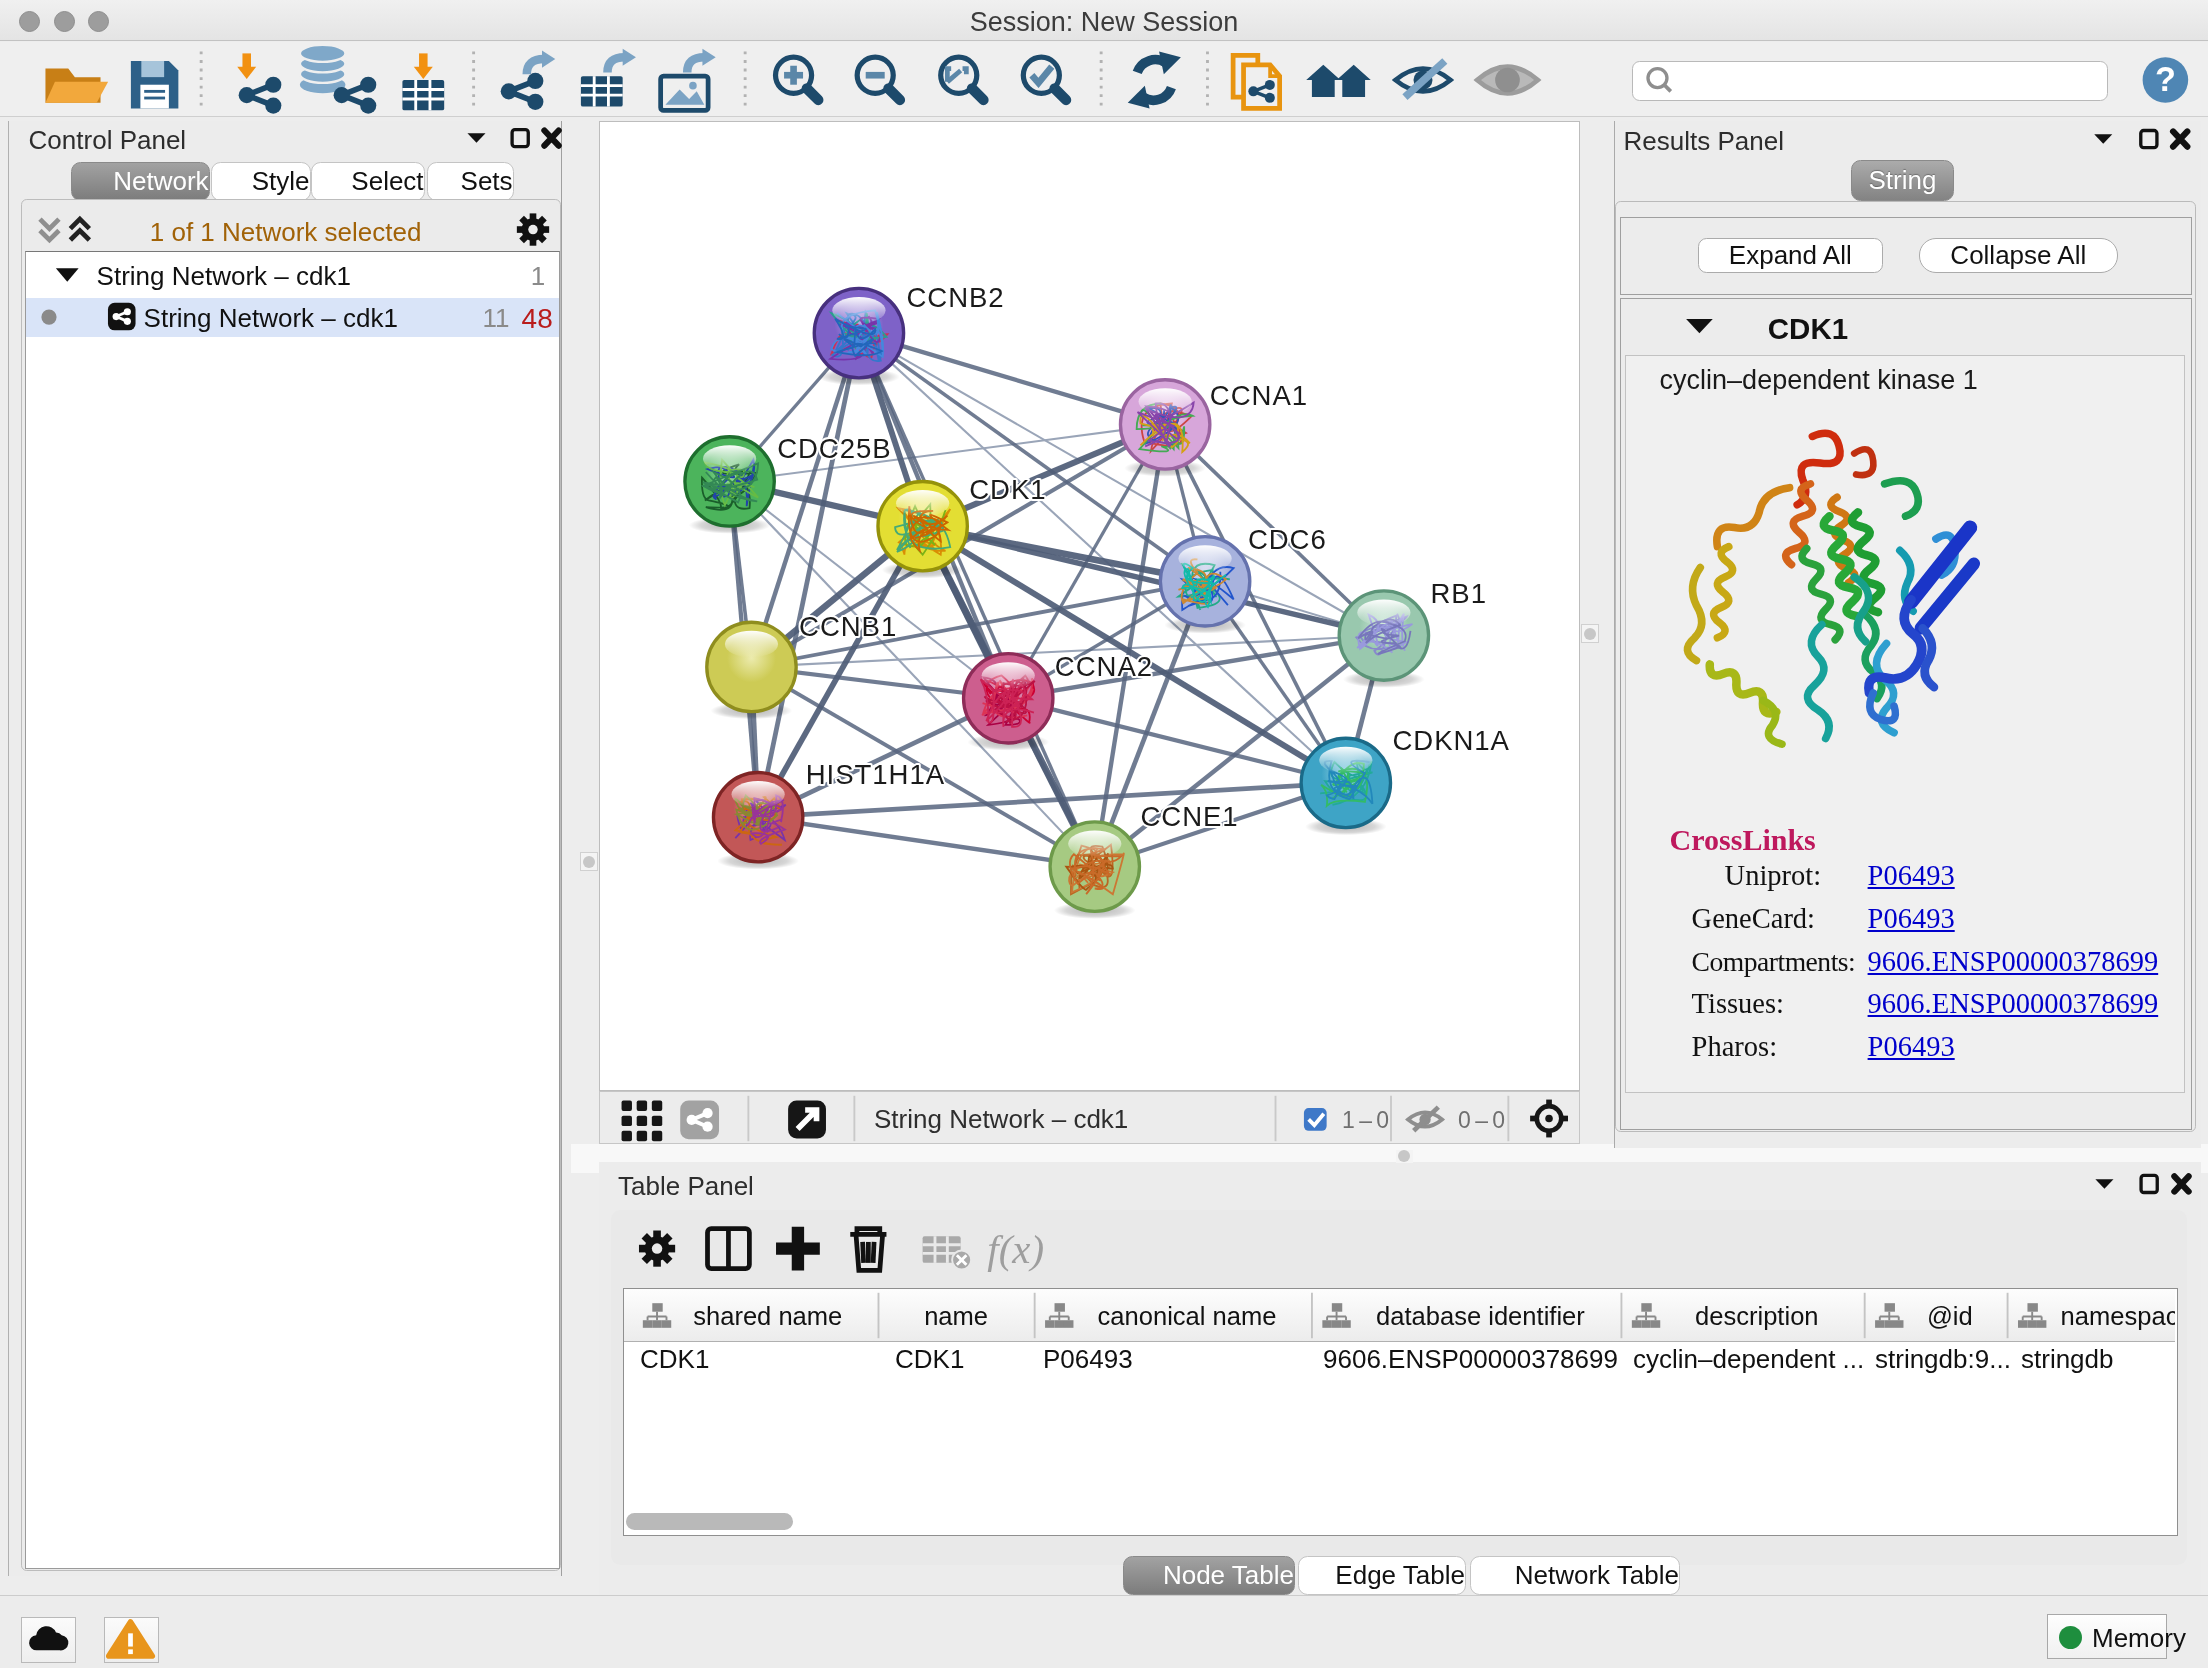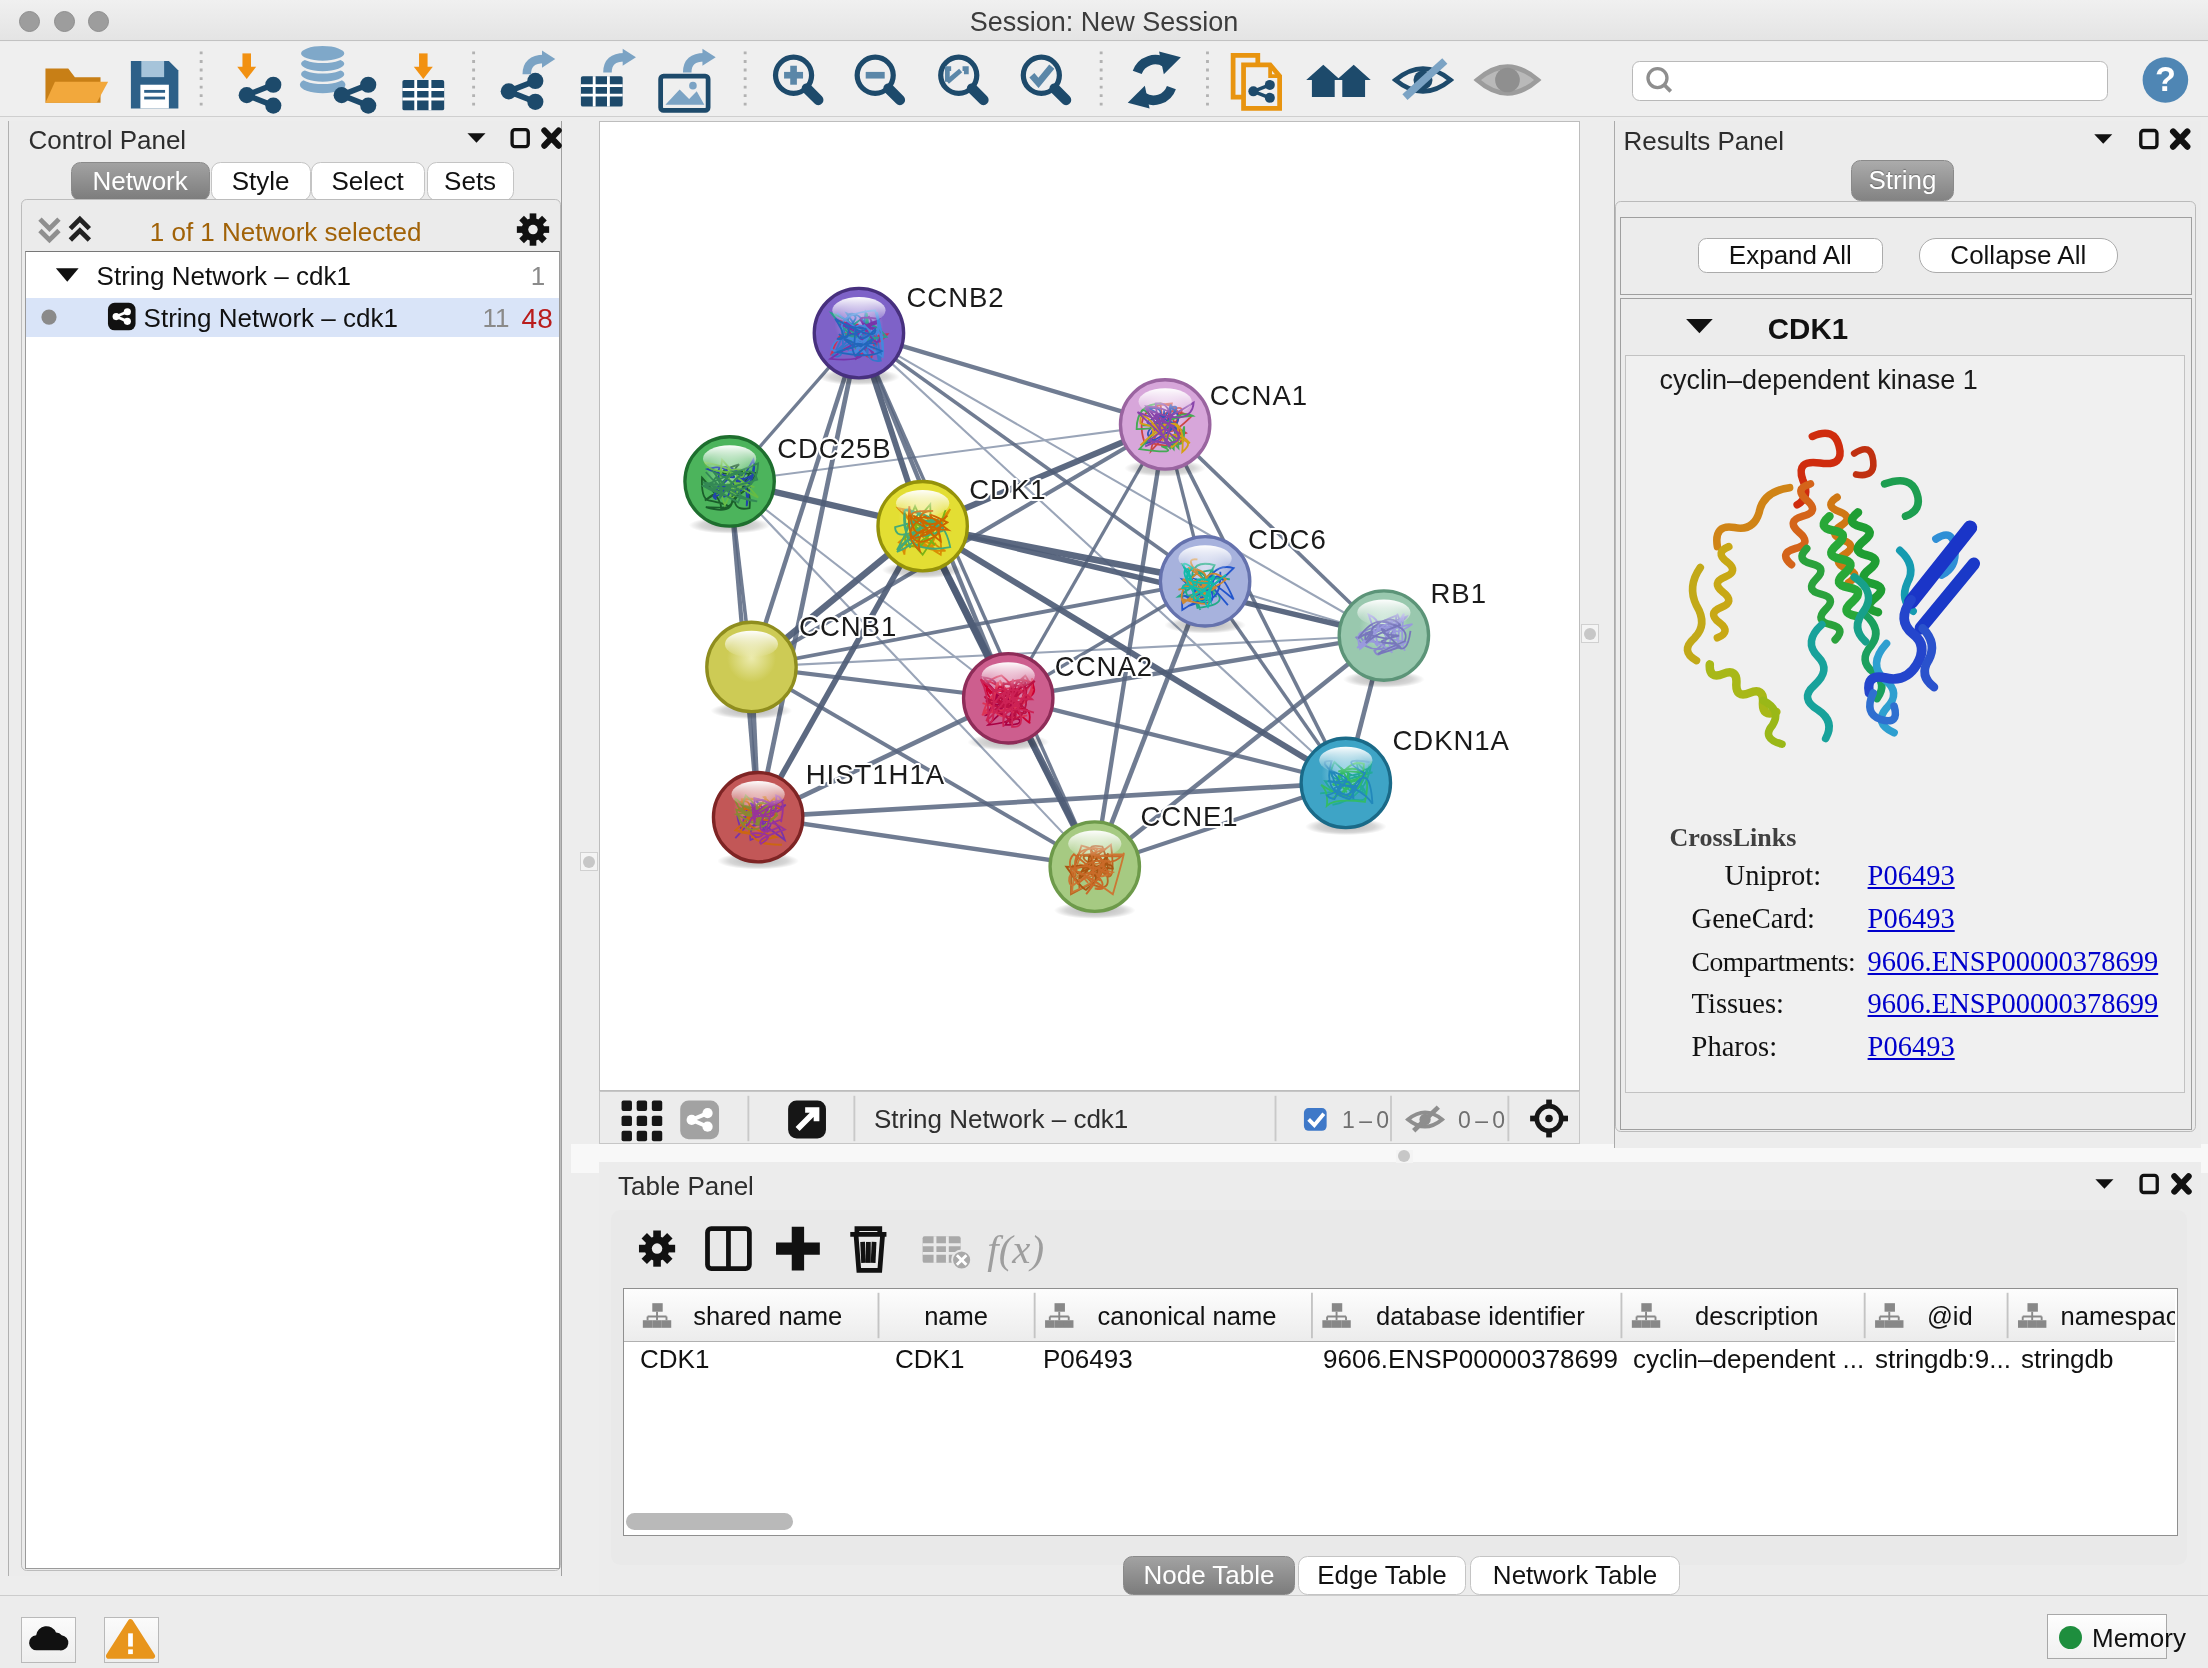--- a/index.html
+++ b/index.html
@@ -10,21 +10,21 @@
   .tl { position:absolute; top:10.5px; width:21px; height:21px; border-radius:50%; background:#9d9d9d; border:1px solid #8e8e8e; }
   #title { position:absolute; top:6.7px; left:0; width:2208px; text-align:center; font-size:27px; color:#3c3c3c; }
   
   #toolbar { position:absolute; left:0; top:42px; width:2208px; height:75px; background:#efefef; border-bottom:1px solid #cfcfcf; }
   #searchbox { position:absolute; left:1632px; top:19px; width:476px; height:40px; background:#ffffff; border:1.9px solid #b9b9b9; border-radius:7.6px; z-index:0; }
   #toolbar svg { z-index:1; }
   
   .ptitle { font-size:26px; color:#2d2d2d; }
   
   #cpanel { position:absolute; left:7.6px; top:121px; width:554px; height:1455px; background:#ececec; border-right:1.9px solid #a0a0a0; border-left:1.9px solid #b0b0b0; }
-  .tab { position:absolute; top:0; height:39px; background:#ffffff; border:1px solid #c4c4c4; border-radius:9.5px; text-align:center; font-size:26px; color:#111; line-height:37px; }
+  .tab { position:absolute; top:0; height:39px; background:#ffffff; border:1px solid #c4c4c4; border-radius:9.5px; text-align:right; font-size:26px; color:#111; line-height:37px; }
   .tabsel { background:linear-gradient(#a2a2a2,#7c7c7c); color:#fff; border-color:#8a8a8a; }
   
   #netpanel { position:absolute; left:599px; top:121px; width:981px; height:970px; background:#ffffff; border:1px solid #bdbdbd; }
   #netbar { position:absolute; left:599px; top:1091px; width:981px; height:53px; background:#ececec; border:1px solid #c6c6c6; }
   
   #rpanel { position:absolute; left:1614px; top:121px; width:587px; height:1027px; background:#ececec; border-left:1px solid #aaaaaa; }
   
   #tpanel { position:absolute; left:599px; top:1162px; width:1602px; height:436px; background:#ececec; }
   
   #statusbar { position:absolute; left:0; top:1595px; width:2208px; height:73px; background:#ececec; border-top:1.9px solid #cccccc; }
@@ -555,21 +555,21 @@
 <path d="M162 210 Q142 228 158 244 Q172 258 154 274 Q138 288 158 300 Q176 312 166 330" fill="none" stroke="#18a29b" stroke-width="8" stroke-linecap="round"></path>
 <path d="M244 132 Q262 148 252 166 Q244 184 258 196" fill="none" stroke="#159bb0" stroke-width="8" stroke-linecap="round"></path>
 <path d="M230 230 Q210 252 228 268 Q246 282 230 298 Q216 314 238 324" fill="none" stroke="#2e9fd0" stroke-width="8" stroke-linecap="round"></path>
 <path d="M282 120 Q300 108 302 130 Q304 150 288 158" fill="none" stroke="#2f8fd6" stroke-width="8" stroke-linecap="round"></path>
 <path d="M318 108 L256 186" stroke="#1a35c8" stroke-width="15" stroke-linecap="round"></path>
 <path d="M322 146 L266 214" stroke="#1a39c8" stroke-width="13" stroke-linecap="round"></path>
 <path d="M256 184 Q240 206 258 220 Q274 232 262 252 Q250 272 228 266 Q208 262 212 282" fill="none" stroke="#2445cc" stroke-width="10" stroke-linecap="round"></path>
 <path d="M268 214 Q284 230 274 248 Q264 264 280 276" fill="none" stroke="#2a52cc" stroke-width="9" stroke-linecap="round"></path>
 <path d="M216 282 Q206 304 224 310 Q244 316 238 296" fill="none" stroke="#2f6fd0" stroke-width="8" stroke-linecap="round"></path>
 </svg>
-        <div style="position:absolute;left:44px;top:467px;font-family:'Liberation Serif',serif;font-size:26px;font-weight:bold;color:#404040;">CrossLinks</div>
+        <div style="position:absolute;left:44px;top:467px;font-family:'Liberation Serif',serif;font-size:30px;font-weight:bold;color:#be185d;">CrossLinks</div>
         <div style="position:absolute;left:66px;top:504px;font-family:'Liberation Serif',serif;font-size:28.5px;color:#111;margin-left:33px;">Uniprot:</div>
         <div style="position:absolute;left:242px;top:504px;font-family:'Liberation Serif',serif;font-size:28.5px;color:#0000cc;text-decoration:underline;">P06493</div>
         <div style="position:absolute;left:66px;top:547px;font-family:'Liberation Serif',serif;font-size:28.5px;color:#111;">GeneCard:</div>
         <div style="position:absolute;left:242px;top:547px;font-family:'Liberation Serif',serif;font-size:28.5px;color:#0000cc;text-decoration:underline;">P06493</div>
         <div style="position:absolute;left:66px;top:590px;font-family:'Liberation Serif',serif;font-size:27.6px;letter-spacing:-0.5px;color:#111;">Compartments:</div>
         <div style="position:absolute;left:242px;top:590px;font-family:'Liberation Serif',serif;font-size:28.5px;color:#0000cc;text-decoration:underline;">9606.ENSP00000378699</div>
         <div style="position:absolute;left:66px;top:632px;font-family:'Liberation Serif',serif;font-size:28.5px;color:#111;">Tissues:</div>
         <div style="position:absolute;left:242px;top:632px;font-family:'Liberation Serif',serif;font-size:28.5px;color:#0000cc;text-decoration:underline;">9606.ENSP00000378699</div>
         <div style="position:absolute;left:66px;top:675px;font-family:'Liberation Serif',serif;font-size:28.5px;color:#111;">Pharos:</div>
         <div style="position:absolute;left:242px;top:675px;font-family:'Liberation Serif',serif;font-size:28.5px;color:#0000cc;text-decoration:underline;">P06493</div>

